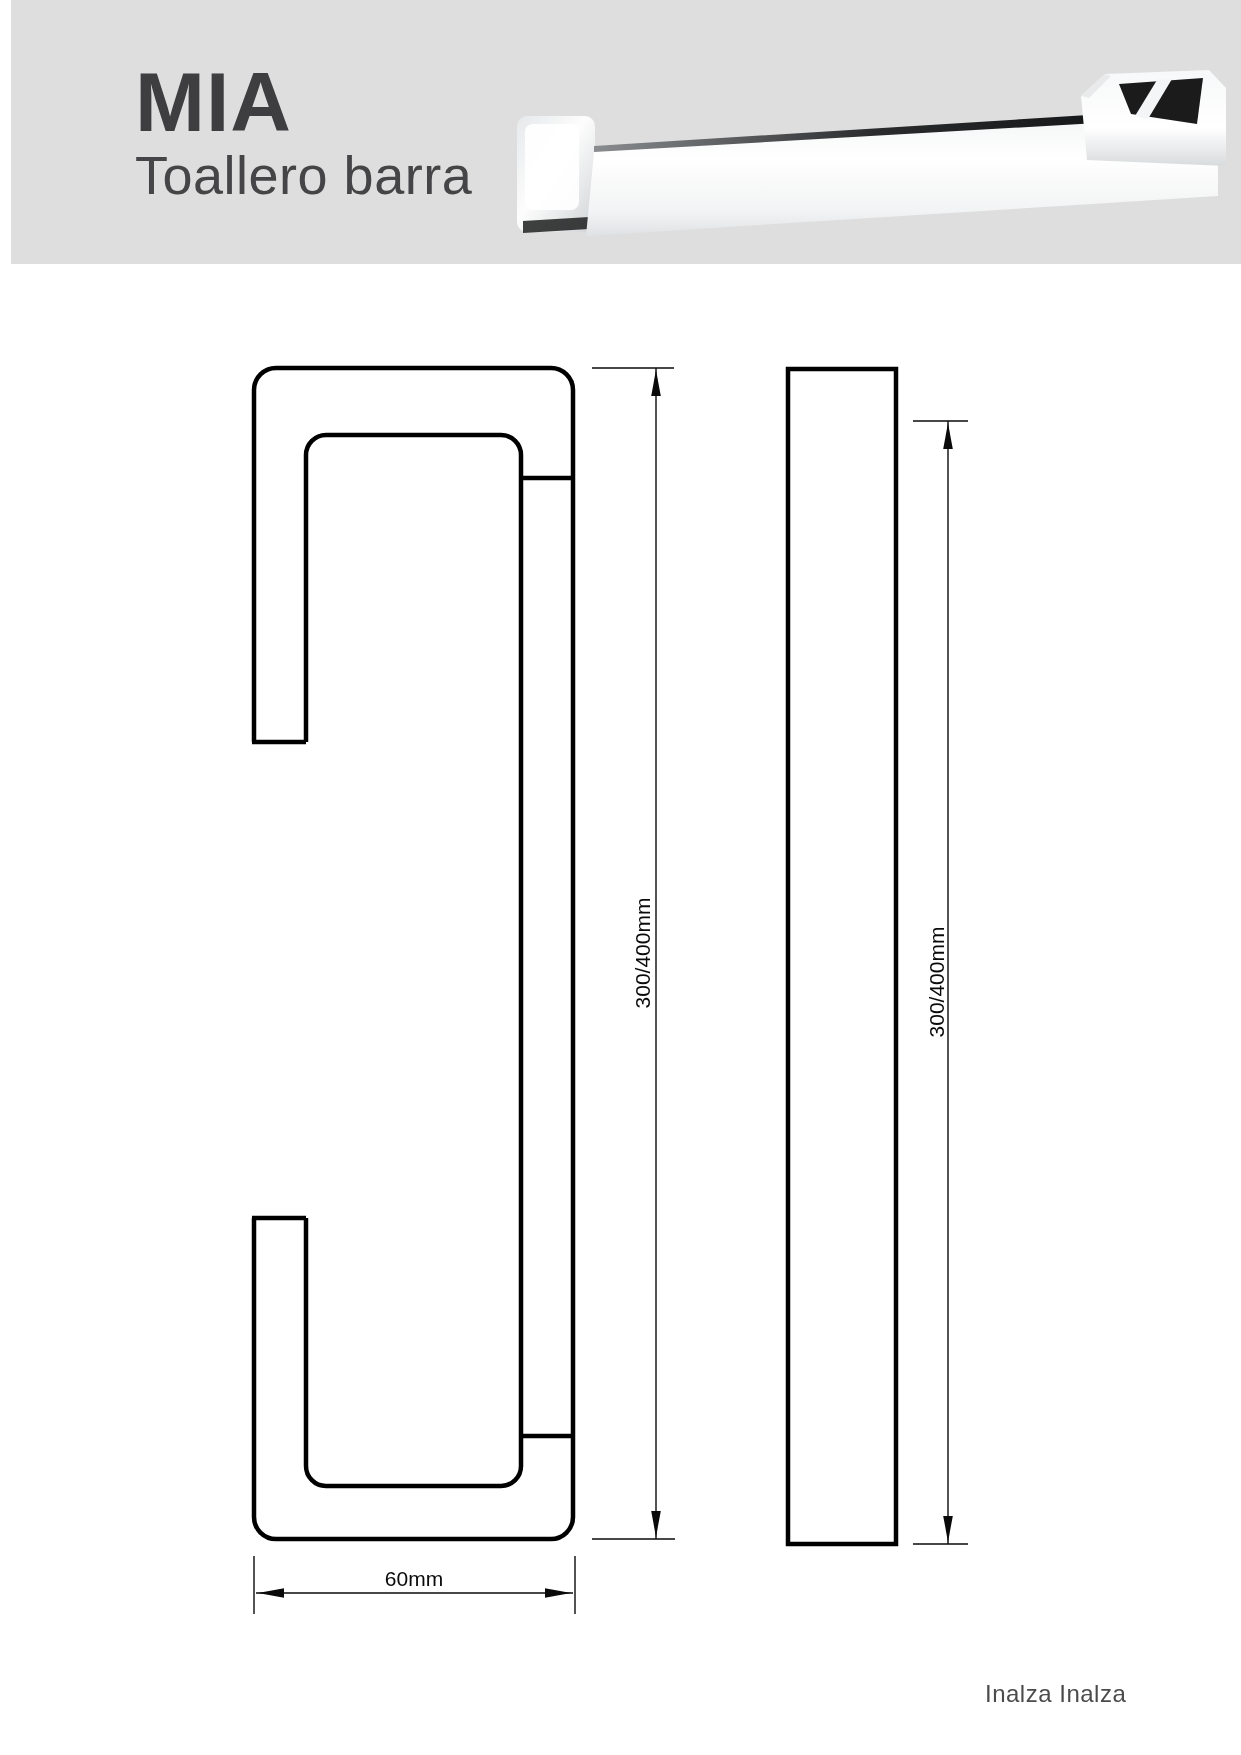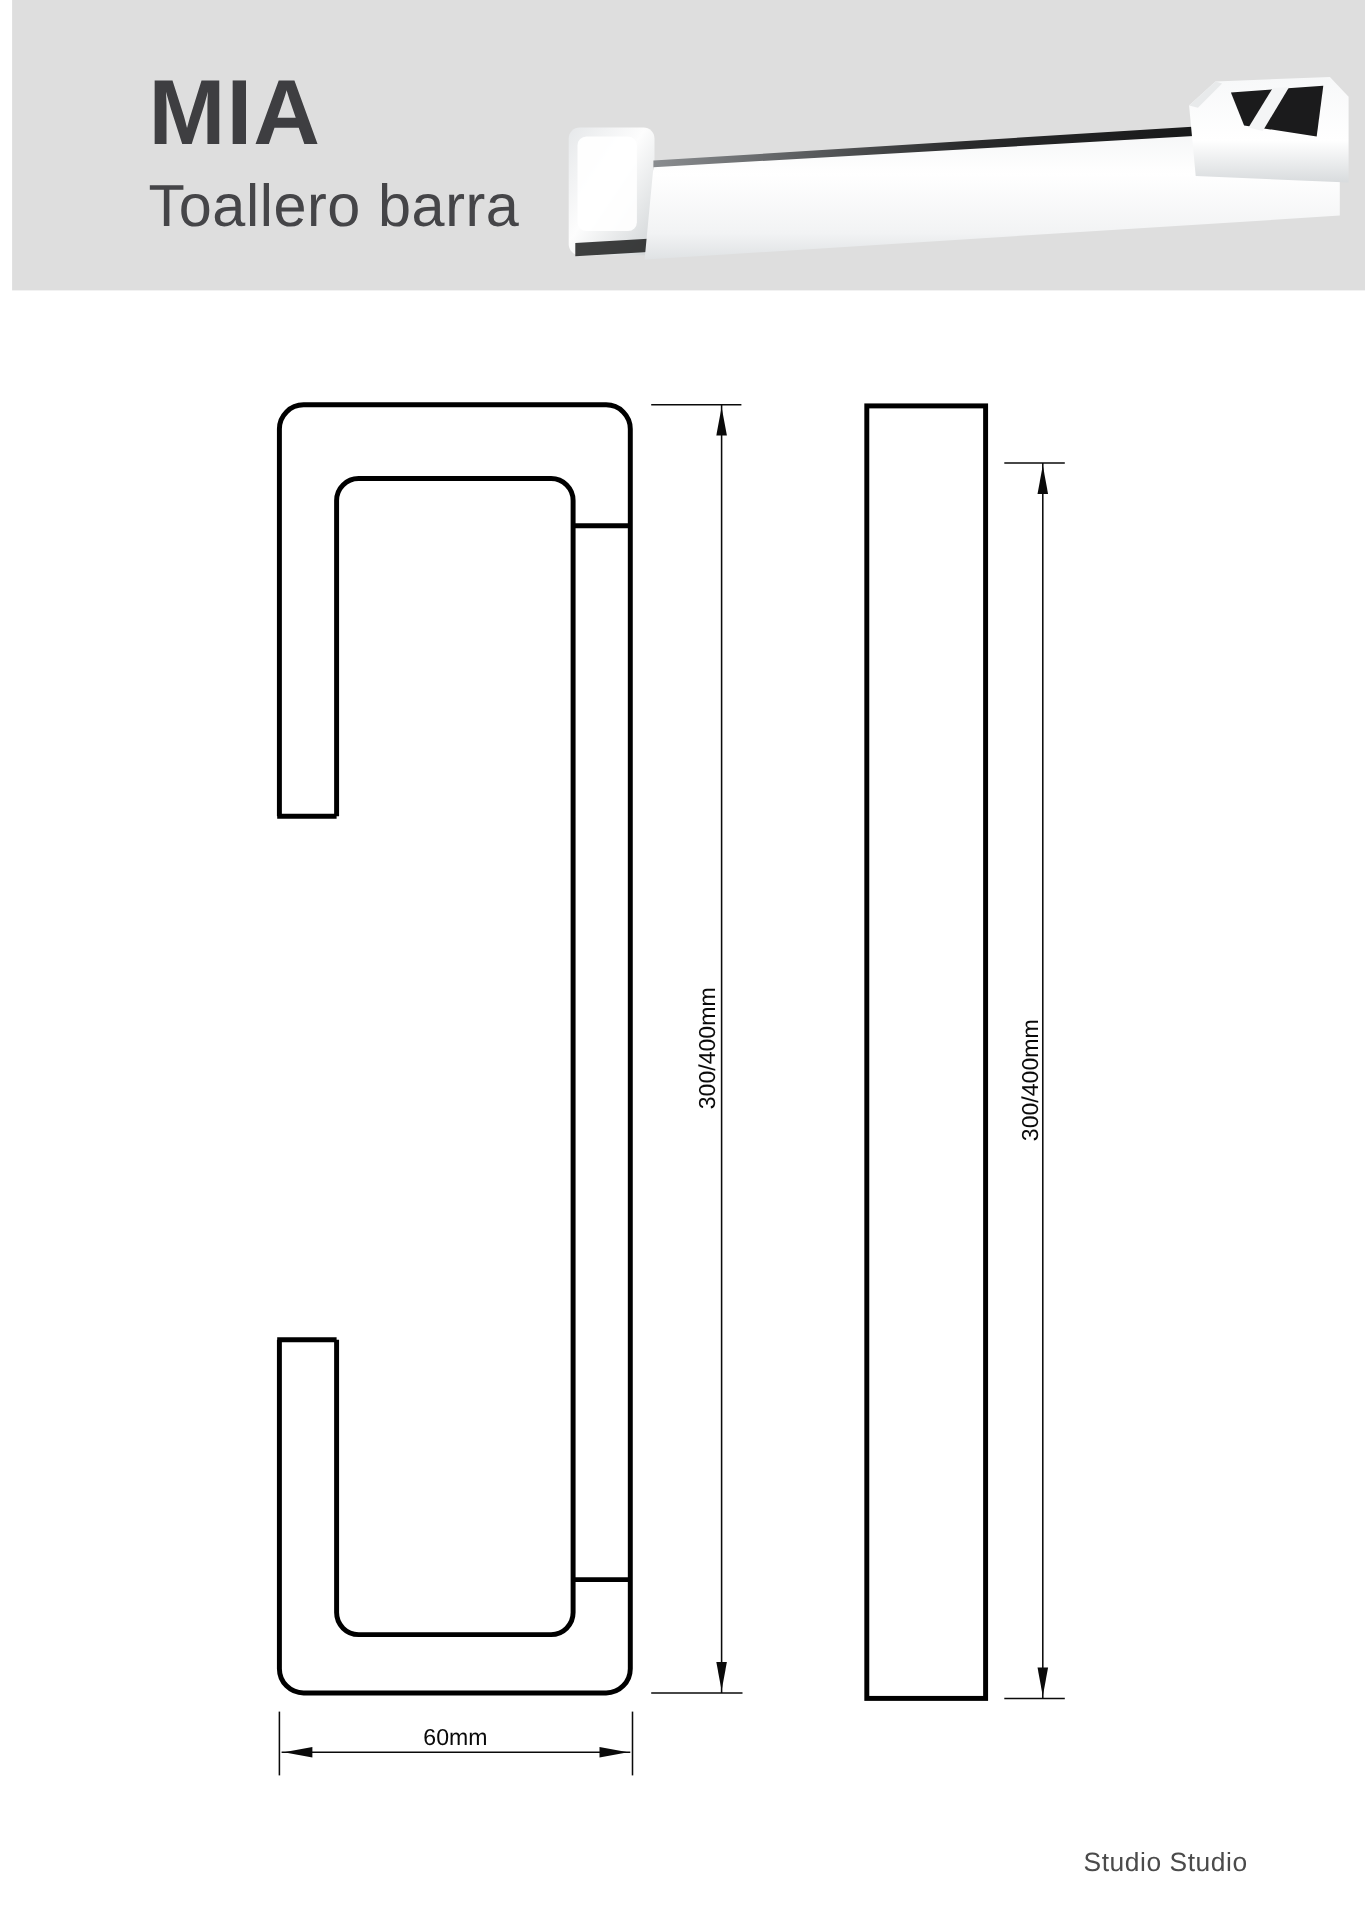--- a/index.html
+++ b/index.html
@@ -26,21 +26,21 @@
     font-weight:bold;
     line-height:1;
     letter-spacing:1px;
     color:#3e3e41;
   }
   .product-subtitle{
     font-size:54px;
     font-weight:300;
     line-height:1;
     letter-spacing:0.5px;
-    margin-top:16px;
+    margin-top:4px;
     color:#454548;
   }
   .photo-svg{
     position:absolute;
     left:470px; top:40px;
   }
   .drawing-svg{
     position:absolute;
     left:0; top:0;
   }
@@ -170,15 +170,15 @@
     <g stroke="#0a0a0a" stroke-width="1.4" fill="none">
       <line x1="254" y1="1556" x2="254" y2="1614"></line>
       <line x1="575" y1="1556" x2="575" y2="1614"></line>
       <line x1="256" y1="1593" x2="573" y2="1593"></line>
       <path fill="#0a0a0a" stroke="none" d="M258 1593 L284 1588.2 L284 1597.8 Z"></path>
       <path fill="#0a0a0a" stroke="none" d="M571 1593 L545 1588.2 L545 1597.8 Z"></path>
     </g>
     <text class="dim-text" x="414" y="1586" text-anchor="middle">60mm</text>
   </svg>
 
-  <div class="footer-brand">Studio Studio</div>
+  <div class="footer-brand">Inalza Inalza</div>
 
 </div>
 
 </body></html>

